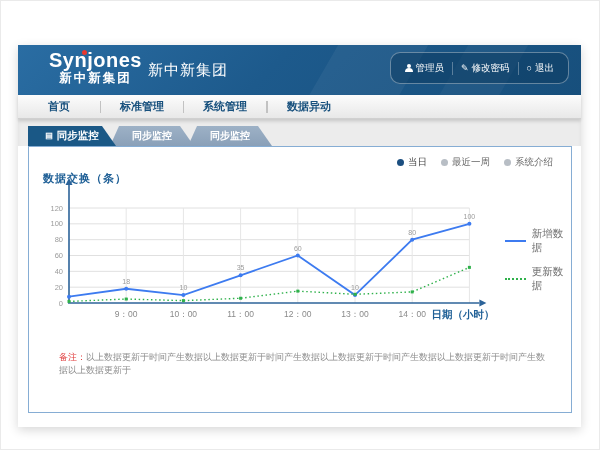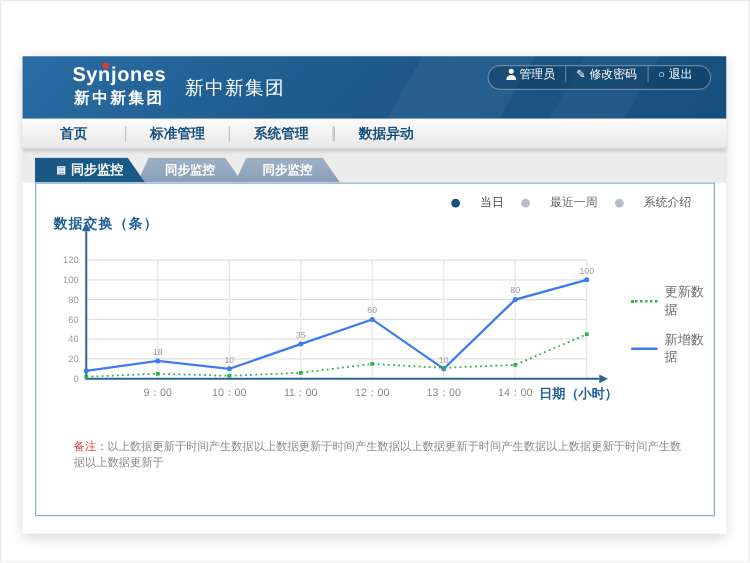--- a/index.html
+++ b/index.html
@@ -6,25 +6,25 @@
   body { width:600px; height:450px; background:#ffffff; font-family:"Liberation Sans", sans-serif; overflow:hidden; }
   .page { position:relative; width:600px; height:450px; background:#fff; box-shadow: inset 0 0 0 1px #eaeaea; }
 
   .window { position:absolute; left:18px; top:45px; width:563px; height:382px; background:#ffffff; box-shadow:0 3px 10px rgba(0,0,0,0.16); }
 
   
   .header { position:absolute; left:0; top:0; width:563px; height:50px; background:linear-gradient(135deg,#2a6da3 0%, #1d5a8c 45%, #174f7c 100%); overflow:hidden; }
   .streak { position:absolute; top:-20px; width:90px; height:110px; background:rgba(255,255,255,0.05); transform:skewX(-30deg); }
   .streak.s1 { left:300px; } .streak.s2 { left:430px; width:60px; background:rgba(255,255,255,0.04); }
   .logo { position:absolute; left:30px; top:6px; width:95px; text-align:center; color:#fff; }
-  .logo-main { font-size:16px; font-weight:bold; letter-spacing:0.5px; line-height:19px; position:relative; }
+  .logo-main { font-size:20px; font-weight:bold; letter-spacing:0.5px; line-height:19px; position:relative; }
   .logo-dot { position:absolute; left:34px; top:-1px; width:5px; height:5px; border-radius:50%; background:#e8382f; }
   .logo-sub { font-size:12.5px; font-weight:bold; letter-spacing:2px; line-height:16px; }
   .app-title { position:absolute; left:130px; top:16px; color:#ffffff; font-size:15px; letter-spacing:1px; }
-  .userbar { position:absolute; right:12px; top:7px; height:20px; display:flex; align-items:flex-start; background:rgba(10,55,90,0.45); border:1px solid rgba(255,255,255,0.35); border-radius:10px; padding:0 6px; }
+  .userbar { position:absolute; right:12px; top:7px; height:32px; display:flex; align-items:center; background:rgba(10,55,90,0.45); border:1px solid rgba(255,255,255,0.35); border-radius:10px; padding:0 6px; }
   .user-item { display:flex; align-items:center; gap:3px; color:#fff; font-size:9.5px; padding:0 8px; cursor:pointer; }
   .user-item + .user-item { border-left:1px solid rgba(255,255,255,0.3); }
   .ic { font-size:9px; line-height:9px; color:#fff; }
   .person-ic { position:relative; width:8px; height:9px; }
   .person-ic::before { content:""; position:absolute; left:2px; top:0; width:4px; height:4px; border-radius:50%; background:#fff; }
   .person-ic::after { content:""; position:absolute; left:0; top:4.5px; width:8px; height:4px; border-radius:4px 4px 0 0; background:#fff; }
 
   
   .nav { position:absolute; left:0; top:50px; width:563px; height:24px; background:linear-gradient(#fcfcfc,#e8e8e8); border-bottom:1px solid #d0d0d0; box-shadow:0 2px 3px rgba(0,0,0,0.10); display:flex; align-items:center; z-index:3; }
   .nav-item { width:82px; text-align:center; font-size:11px; font-weight:bold; color:#17507d; cursor:pointer; }
@@ -37,21 +37,21 @@
   .tabs { position:absolute; left:10px; top:81px; height:20px; z-index:4; display:flex; }
   .tab { position:relative; height:20px; color:#fff; font-weight:bold; display:flex; align-items:center; justify-content:center; cursor:pointer; }
   .tab-active { width:88px; font-size:10.5px; background:#1a5886; clip-path:polygon(0 0, calc(100% - 14px) 0, 100% 100%, 0 100%); gap:4px; z-index:5; }
   .tab-inactive { width:84px; font-size:10px; background:linear-gradient(#9db1c6,#8aa0b8); clip-path:polygon(9px 0, calc(100% - 14px) 0, 100% 100%, 0 100%); margin-left:-6px; z-index:4; }
   .tab-ic { font-size:8px; line-height:8px; }
 
   
   .panel { position:absolute; left:10px; top:101px; width:544px; height:267px; background:#fff; border:1px solid #86add4; }
 
   .filters { position:absolute; top:9px; right:18px; display:flex; align-items:center; gap:14px; }
-  .radio { display:flex; align-items:center; gap:16px; font-size:9.5px; color:#666; cursor:pointer; }
+  .radio { display:flex; align-items:center; gap:4px; font-size:9.5px; color:#666; cursor:pointer; }
   .dot { width:7px; height:7px; border-radius:50%; background:#b8bec5; }
   .radio.selected .dot { background:#1c4f80; }
   .radio.selected { color:#444; }
 
   .ylabel { position:absolute; left:14px; top:24px; font-size:11px; font-weight:bold; color:#1e5f96; letter-spacing:1px; }
 
   .chart-svg { position:absolute; left:0; top:0; width:544px; height:200px; font-family:"Liberation Sans", sans-serif; }
 
   .legend { position:absolute; left:476px; top:80px; display:flex; flex-direction:column; gap:10px; }
   .legend-item { display:flex; align-items:center; gap:6px; font-size:10.5px; color:#6f6f6f; }
@@ -194,26 +194,26 @@
           <rect x="152.9" y="152.125" width="3" height="3" fill="#2fb14b"></rect>
           <rect x="210.10000000000002" y="149.75" width="3" height="3" fill="#2fb14b"></rect>
           <rect x="267.3" y="142.625" width="3" height="3" fill="#2fb14b"></rect>
           <rect x="324.5" y="145.79166666666666" width="3" height="3" fill="#2fb14b"></rect>
           <rect x="381.70000000000005" y="143.41666666666666" width="3" height="3" fill="#2fb14b"></rect>
           <rect x="438.90000000000003" y="118.875" width="3" height="3" fill="#2fb14b"></rect>
         </svg>
 
       <div class="legend">
         <div class="legend-item">
+          <span class="sw sw-solid"></span>
+          <span>新增数据</span>
+        </div>
+        <div class="legend-item">
           <span class="sw sw-dotted"></span>
           <span>更新数据</span>
         </div>
-        <div class="legend-item">
-          <span class="sw sw-solid"></span>
-          <span>新增数据</span>
-        </div>
       </div>
 
       <div class="note"><b>备注：</b><span>以上数据更新于时间产生数据以上数据更新于时间产生数据以上数据更新于时间产生数据以上数据更新于时间产生数据以上数据更新于</span></div>
 
     </div>
   </div>
 </div>
 
 </body></html>

